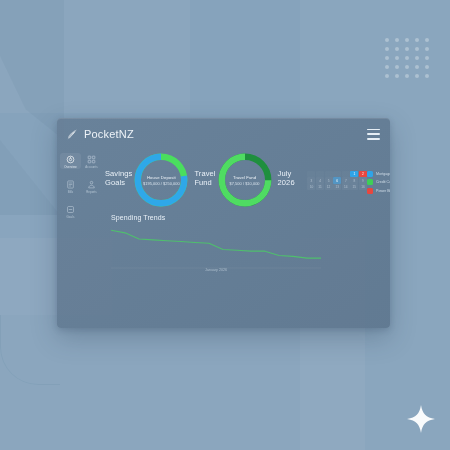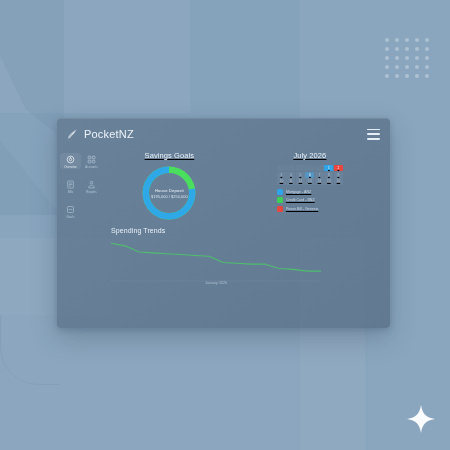--- a/index.html
+++ b/index.html
@@ -82,21 +82,21 @@
   }
   .navicon svg { width: 9px; height: 9px; display: block; }
   .navlabel {
     font-size: 2.8px; color: rgba(225,235,245,0.62); line-height: 1;
     white-space: nowrap; letter-spacing: 0.1px;
   }
 
   
   #main { flex: 1; padding: 2px 8px 0 0; position: relative; }
   #widgets { display: flex; gap: 4px; }
-  .widget { flex: 1; display: flex; flex-direction: column; align-items: center; text-decoration: underline; }
+  .widget { flex: 1; display: flex; flex-direction: row; align-items: center; }
   .widget-title {
     font-size: 7.5px; color: #eaf1f8; margin-bottom: 4px; letter-spacing: 0.1px;
   }
 
   .donutwrap { position: relative; width: 58px; height: 58px; }
   .donutwrap svg { width: 58px; height: 58px; display: block; transform: rotate(-90deg); }
   .donut-center {
     position: absolute; inset: 0; display: flex; flex-direction: column;
     align-items: center; justify-content: center; gap: 1px;
   }
@@ -270,20 +270,33 @@
               <circle id="sav-sec" cx="50" cy="50" r="40" fill="none" stroke-width="11" stroke="#4ade5e" stroke-dasharray="251.32741228718345 0"></circle>
               <circle id="sav-pri" cx="50" cy="50" r="40" fill="none" stroke-width="11" stroke-linecap="butt" stroke="#2fa8e8" stroke-dasharray="196.0353815840031 55.29203070318036" stroke-dashoffset="-55.29203070318036"></circle>
             </svg>
             <div class="donut-center">
               <div class="donut-label">House Deposit</div>
               <div class="donut-value">$195,000 / $250,000</div>
             </div>
           </div>
         </div>
 
+        <div class="widget">
+          <div class="widget-title">Travel Fund</div>
+          <div class="donutwrap">
+            <svg viewBox="0 0 100 100">
+              <circle id="trv-sec" cx="50" cy="50" r="40" fill="none" stroke-width="11" stroke="#1f8f3e" stroke-dasharray="251.32741228718345 0"></circle>
+              <circle id="trv-pri" cx="50" cy="50" r="40" fill="none" stroke-width="11" stroke-linecap="butt" stroke="#4fdc62" stroke-dasharray="188.49555921538757 62.83185307179588" stroke-dashoffset="-62.83185307179586"></circle>
+            </svg>
+            <div class="donut-center">
+              <div class="donut-label">Travel Fund</div>
+              <div class="donut-value">$7,500 / $10,000</div>
+            </div>
+          </div>
+        </div>
 
         <div class="widget" id="calwidget">
           <div class="widget-title">July 2026</div>
           <div id="calgrid">
               <div class="cal-cell blank"></div>
               <div class="cal-cell blank"></div>
               <div class="cal-cell blank"></div>
               <div class="cal-cell blank"></div>
               <div class="cal-cell blank"></div>
               <div class="cal-cell mark-blue">1</div>

